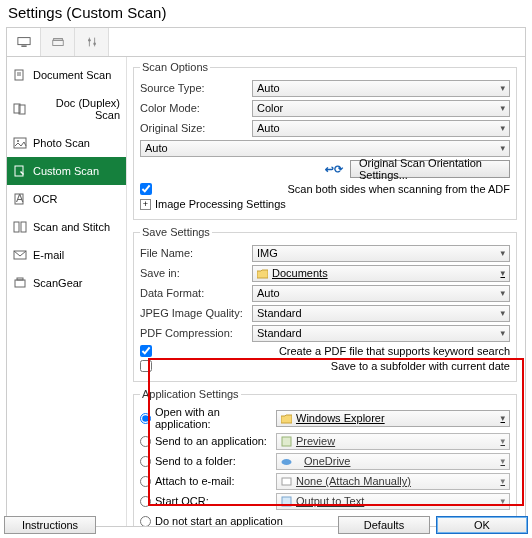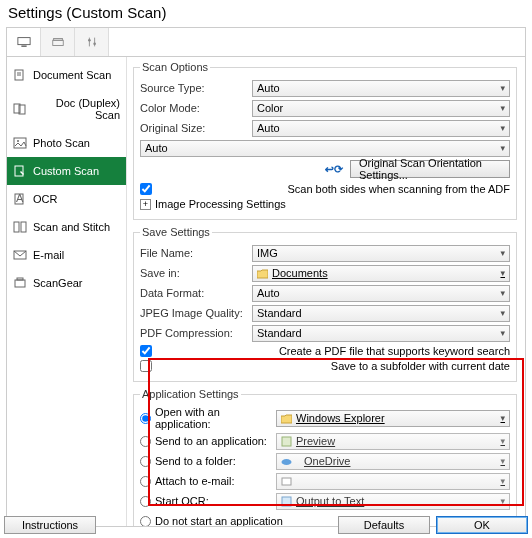--- a/index.html
+++ b/index.html
@@ -278,20 +278,21 @@
       <div class="radio-row">
           <span class="r">
             <input type="radio" name="app" style="">
             <span>Attach to e-mail:</span>
           </span>
           <div class="sel ico" style="opacity:.8">
             <span style="display:flex;align-items:center;gap:4px">
               <svg class="ico-sq" viewBox="0 0 11 11">
                 <rect x="1" y="2" width="9" height="7" fill="#fff" stroke="#888"></rect>
               </svg>
+              <span>None (Attach Manually)</span>
             </span>
             <span class="arrow">▾</span>
           </div>
         </div>
       <div class="radio-row">
           <span class="r">
             <input type="radio" name="app" style="">
             <span>Start OCR:</span>
           </span>
           <div class="sel ico" style="opacity:.8">

